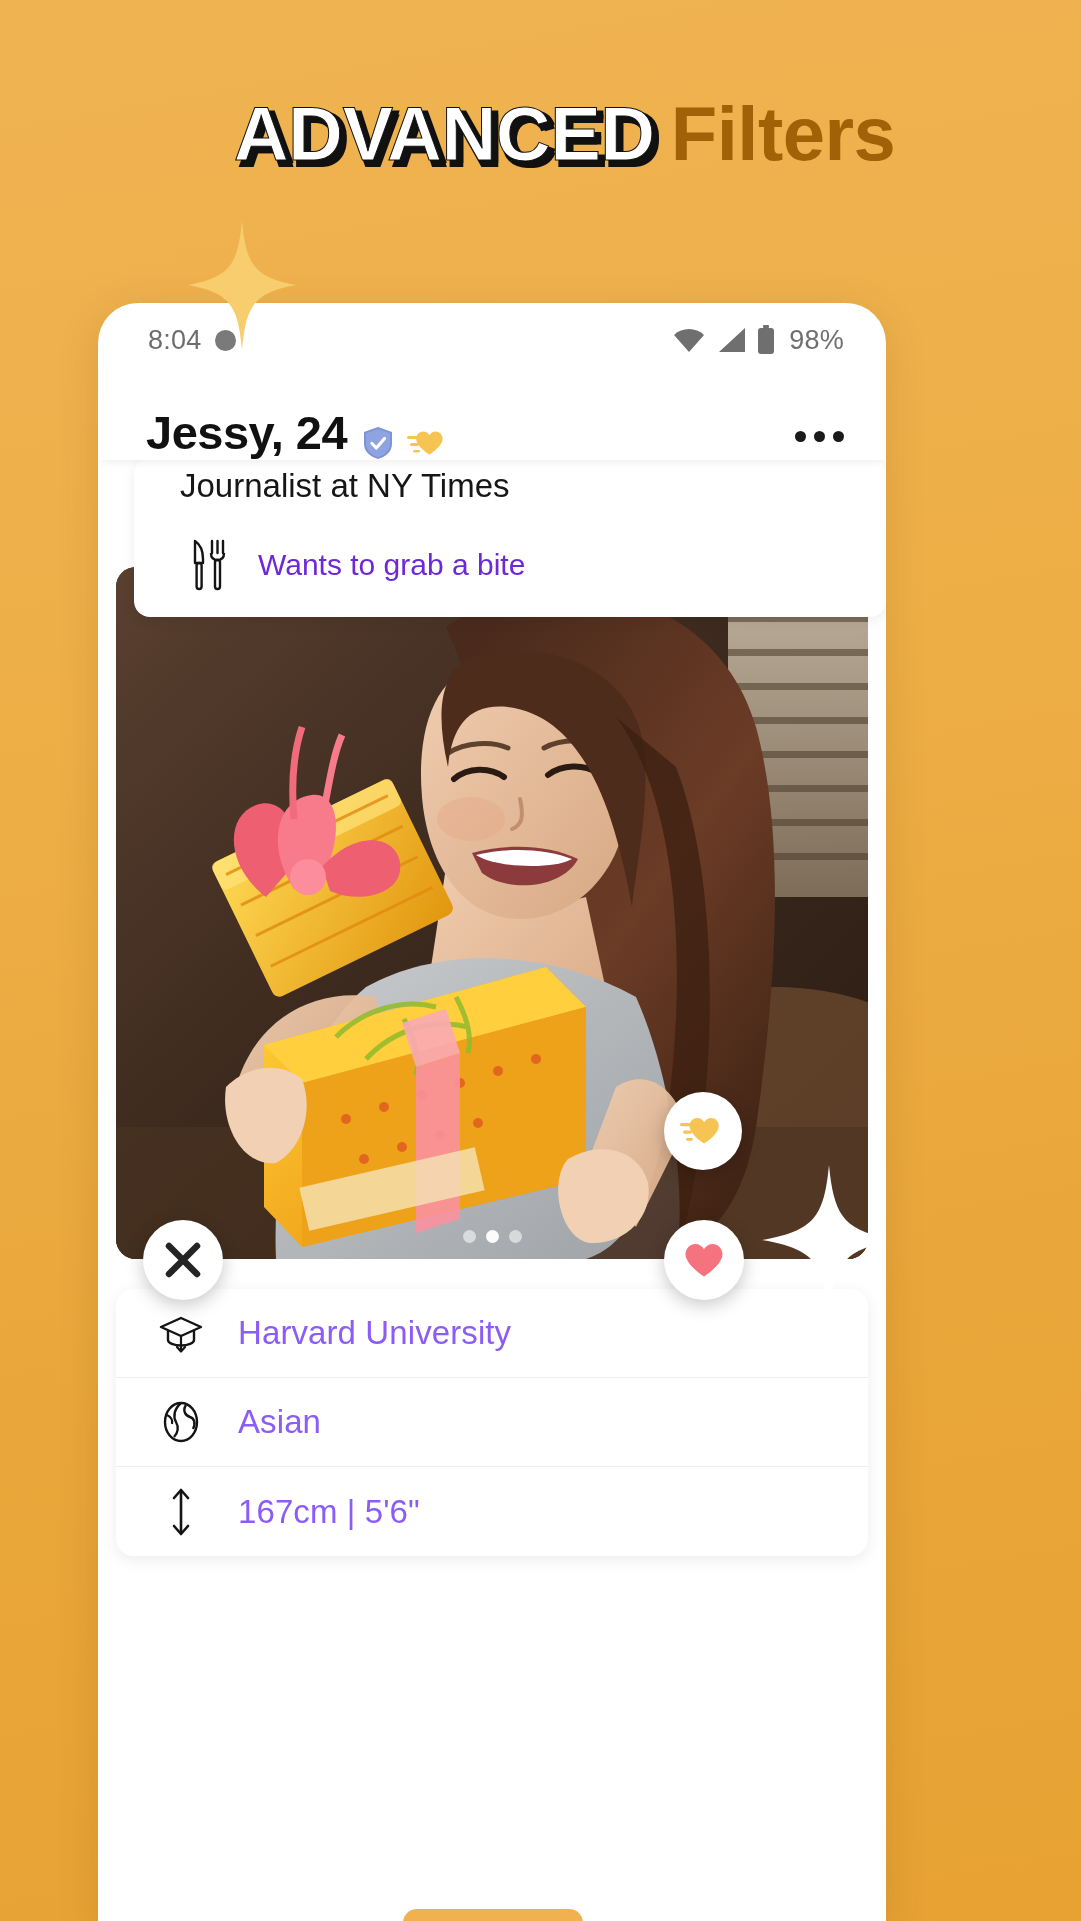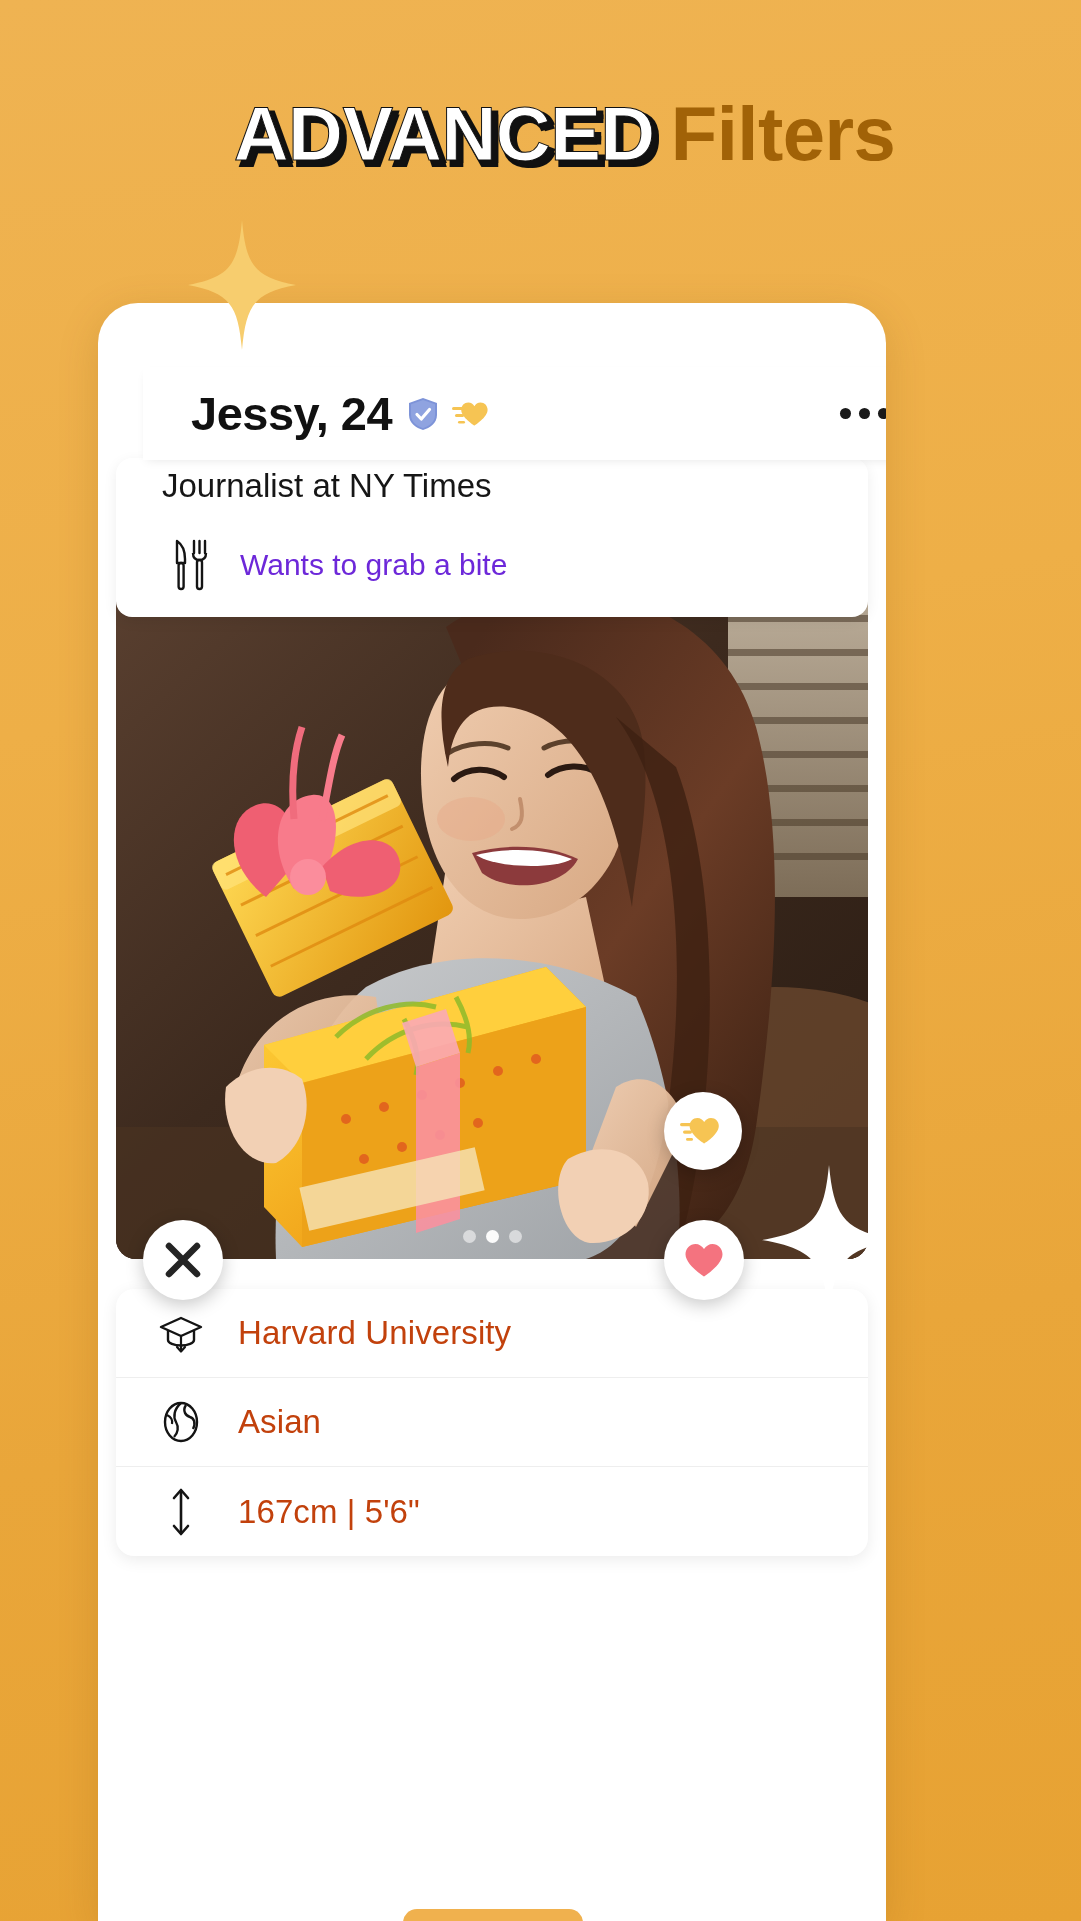--- a/index.html
+++ b/index.html
@@ -92,25 +92,24 @@
   }
 
   
   .profile-head {
     position: absolute;
     top: 64px; left: 0;
     width: 100%;
     height: 93px;
     background: #ffffff;
     display: flex;
-    align-items: center;
+    align-items: flex-end;
     padding: 0 36px 0 48px;
     z-index: 20;
     box-shadow: 0 4px 10px -4px rgba(0,0,0,0.10);
-    margin-left: 45px;
   }
   .profile-name {
     font-size: 47px;
     font-weight: 700;
     color: #111111;
     letter-spacing: -0.5px;
     white-space: nowrap;
   }
   .badge-verified {
     width: 30px; height: 34px;
@@ -132,21 +131,21 @@
   .more-btn i {
     display: block;
     width: 11px; height: 11px; border-radius: 50%;
     background: #1a1a1a;
   }
 
   
   .bio-card {
     position: absolute;
     top: 155px;
-    left: 18px;
+    left: 36px;
     width: 752px;
     background: #ffffff;
     border-radius: 16px;
     padding: 6px 0 26px 0;
     box-shadow: 0 4px 14px rgba(0,0,0,0.07);
     overflow: hidden;
     z-index: 5;
   }
   .bio-occupation {
     font-size: 33px;
@@ -232,21 +231,21 @@
   }
   .detail-row:last-child { border-bottom: none; }
   .detail-row .d-icon {
     width: 46px;
     display: flex;
     justify-content: center;
     flex: 0 0 auto;
   }
   .detail-row .d-text {
     font-size: 33px;
-    color: #c2410c;
+    color: #8b5cf6;
     letter-spacing: .1px;
     text-align: center;
   }
 
   
   .bottom-peek {
     position: absolute;
     left: 305px;
     bottom: -14px;
     width: 180px;
@@ -257,20 +256,39 @@
 </style>
 </head>
 <body>
 
 <div class="headline">
   <span class="hl-white">ADVANCED</span><span class="hl-black">Filters</span>
 </div>
 
 <div class="phone">
 
+  <div class="statusbar">
+    <div class="sb-left">
+      <span class="sb-time">8:04</span>
+      <span class="sb-dot"></span>
+    </div>
+    <div class="sb-right">
+      <svg width="32" height="26" viewBox="0 0 32 26">
+        <path d="M16 25 L1 8 A22 22 0 0 1 31 8 Z" fill="#6f6f6f"></path>
+      </svg>
+      <svg width="30" height="26" viewBox="0 0 30 26">
+        <path d="M29 1 L29 25 L3 25 Z" fill="#6f6f6f"></path>
+      </svg>
+      <svg width="18" height="30" viewBox="0 0 18 30">
+        <rect x="6" y="0" width="6" height="3" rx="1" fill="#6f6f6f"></rect>
+        <rect x="1" y="3" width="16" height="26" rx="3" fill="#6f6f6f"></rect>
+      </svg>
+      <span class="sb-pct">98%</span>
+    </div>
+  </div>
 
   <div class="profile-head">
     <span class="profile-name">Jessy, 24</span>
 
     <svg class="badge-verified" viewBox="0 0 30 34">
       <path d="M15 1 L29 6 V18 C29 26 22 31 15 33 C8 31 1 26 1 18 V6 Z" fill="#7d93d8"></path>
       <path d="M15 3 L27 7.3 V18 C27 25 21 29.3 15 31.2 C9 29.3 3 25 3 18 V7.3 Z" fill="#8fa3e0"></path>
       <path d="M9 17.5 L13.3 22 L21.5 12.5" stroke="#ffffff" stroke-width="3.2" fill="none" stroke-linecap="round" stroke-linejoin="round"></path>
     </svg>
 

